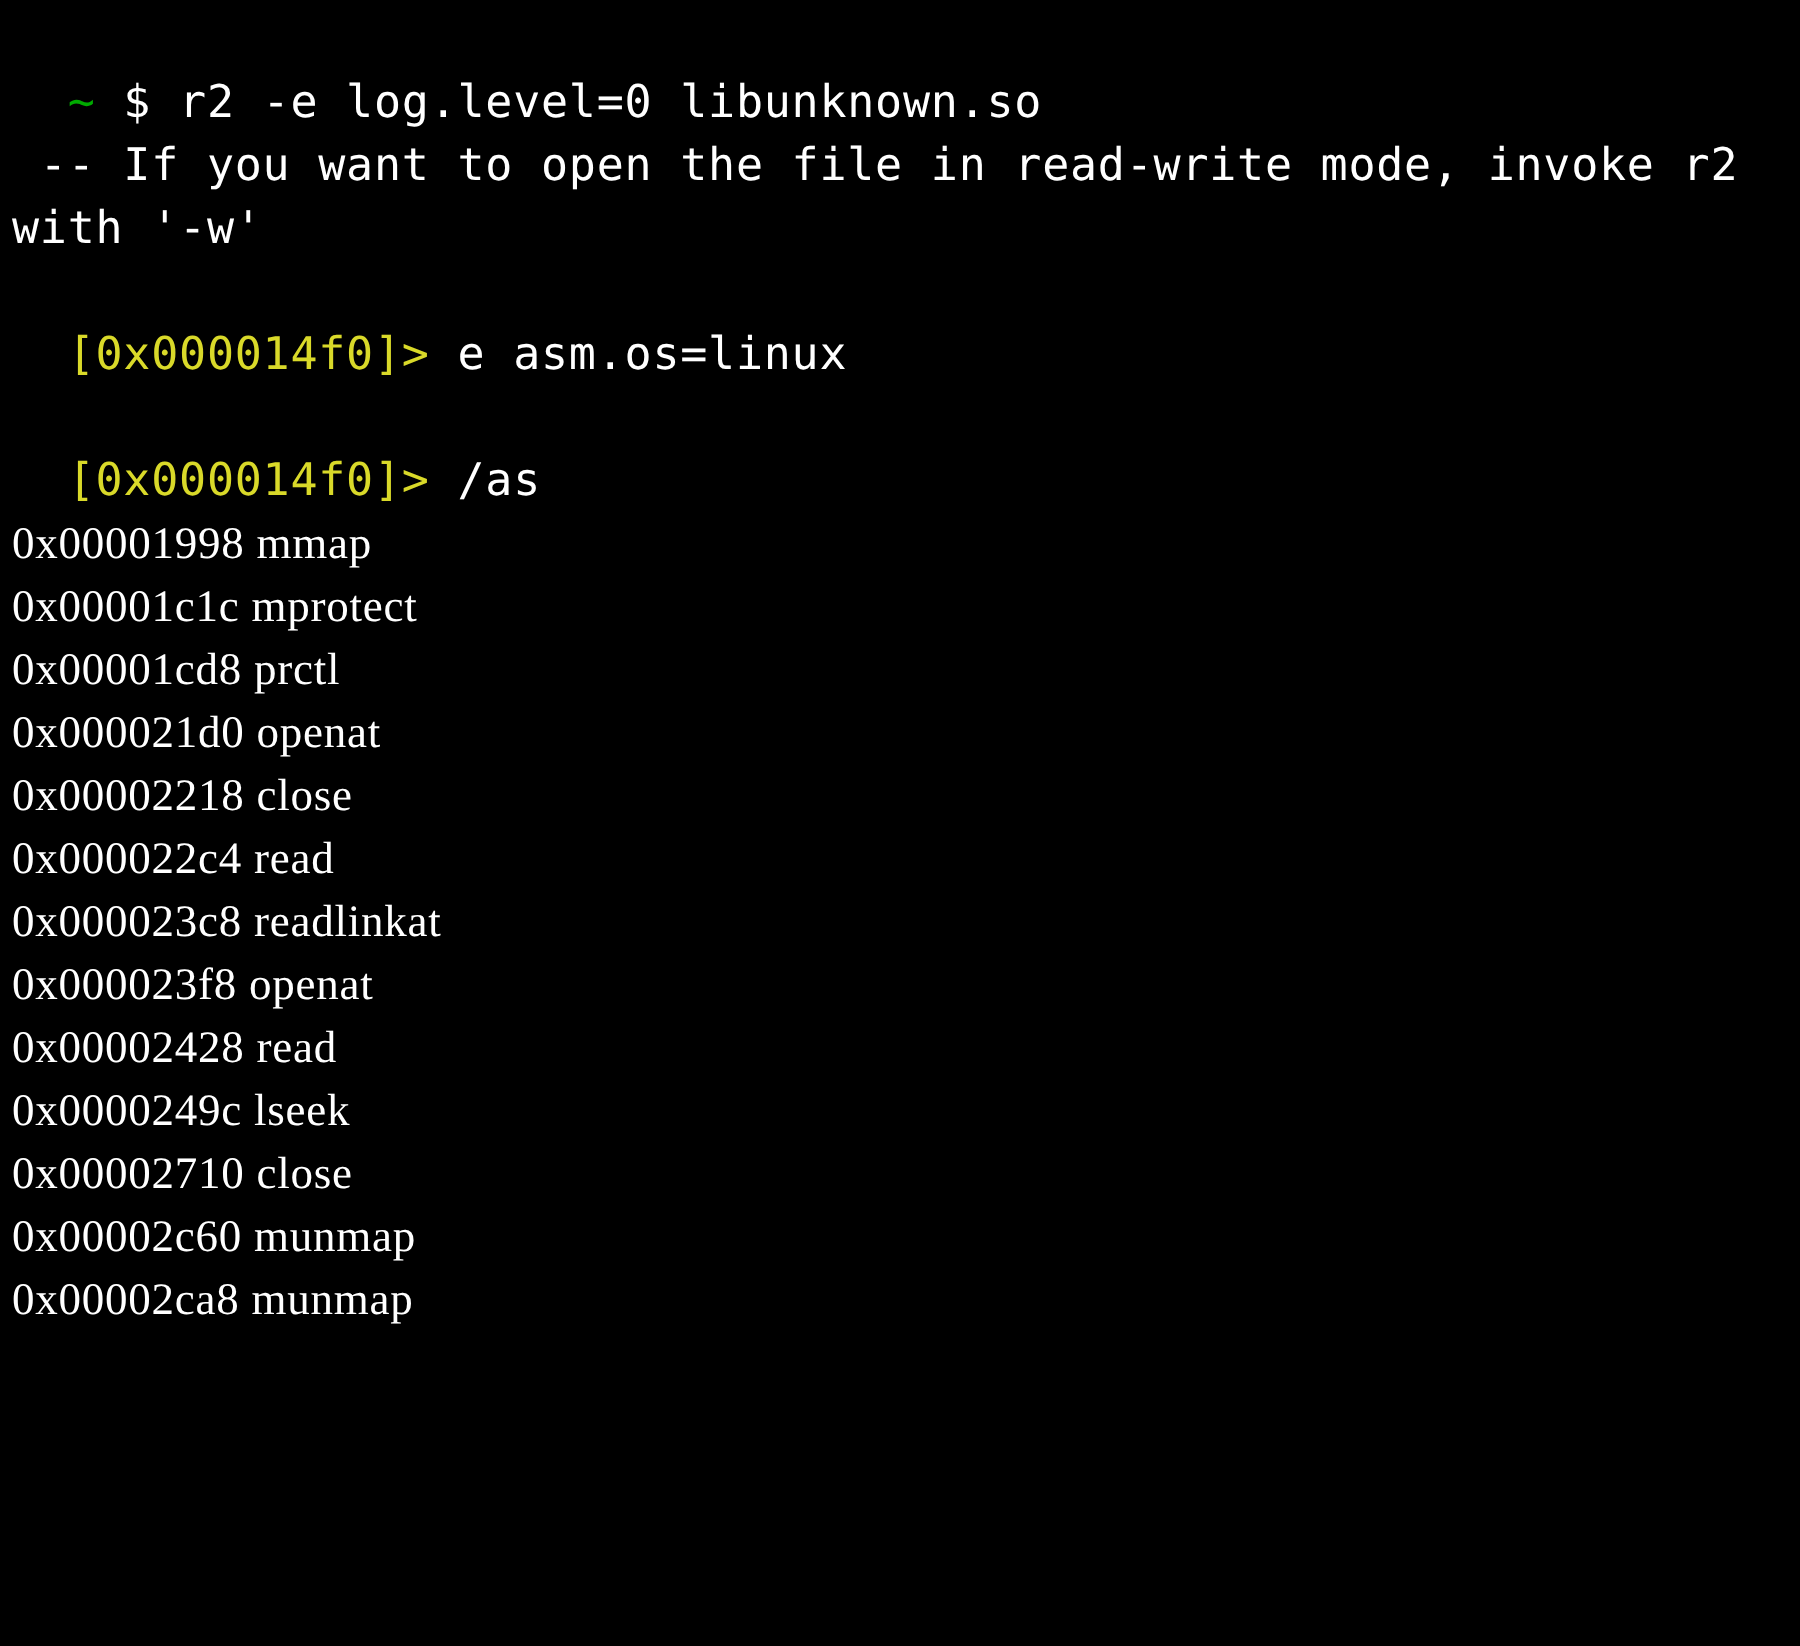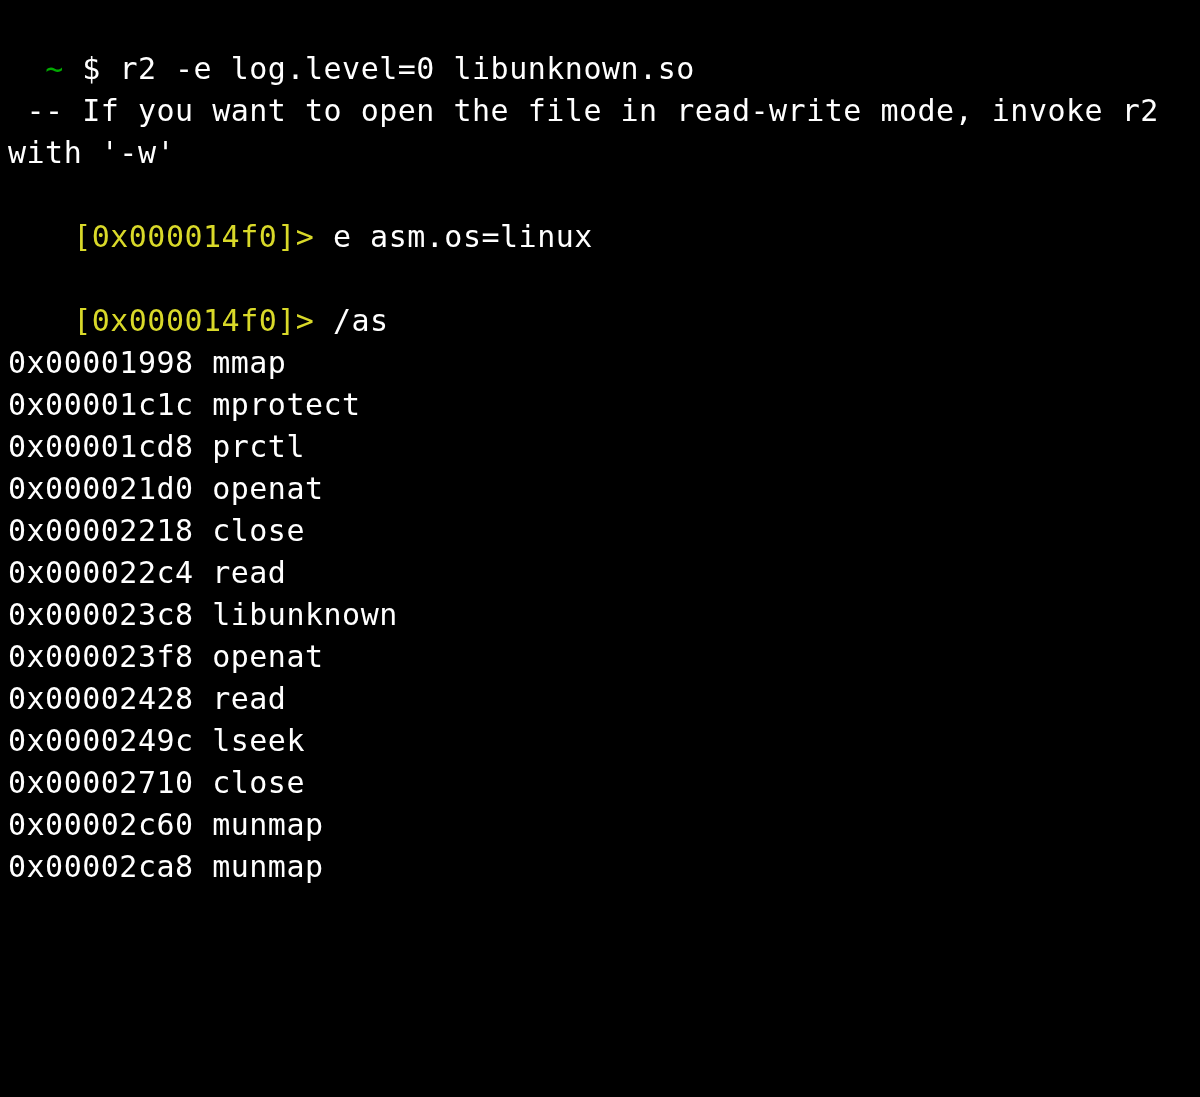--- a/index.html
+++ b/index.html
@@ -19,27 +19,27 @@
     }
     .line {
       white-space: pre-wrap;
       word-break: break-all;
     }
     .green {
       color: #00aa00;
     }
     .yellow {
       color: #d9d929;
-      margin-left: 28px;
     }
     .white {
       color: #ffffff;
     }
     .syscall-row {
       white-space: pre;
+      font-family: Liberation Serif, serif;
     }
   </style>
 </head>
 <body>
 
 <div class="line">
   <span class="green">~</span><span class="white"> $ </span><span class="white">r2 -e log.level=0 libunknown.so</span>
 </div>
 
 <div class="line white"> -- If you want to open the file in read-write mode, invoke r2 with '-w'</div>
@@ -52,20 +52,20 @@
   <span class="yellow">[0x000014f0]&gt;</span><span class="white"> /as</span>
 </div>
 
 <div id="syscall-output">
     <div class="syscall-row white"><span>0x00001998</span> <span>mmap</span></div>
     <div class="syscall-row white"><span>0x00001c1c</span> <span>mprotect</span></div>
     <div class="syscall-row white"><span>0x00001cd8</span> <span>prctl</span></div>
     <div class="syscall-row white"><span>0x000021d0</span> <span>openat</span></div>
     <div class="syscall-row white"><span>0x00002218</span> <span>close</span></div>
     <div class="syscall-row white"><span>0x000022c4</span> <span>read</span></div>
-    <div class="syscall-row white"><span>0x000023c8</span> <span>libunknown</span></div>
+    <div class="syscall-row white"><span>0x000023c8</span> <span>readlinkat</span></div>
     <div class="syscall-row white"><span>0x000023f8</span> <span>openat</span></div>
     <div class="syscall-row white"><span>0x00002428</span> <span>read</span></div>
     <div class="syscall-row white"><span>0x0000249c</span> <span>lseek</span></div>
     <div class="syscall-row white"><span>0x00002710</span> <span>close</span></div>
     <div class="syscall-row white"><span>0x00002c60</span> <span>munmap</span></div>
     <div class="syscall-row white"><span>0x00002ca8</span> <span>munmap</span></div>
   </div>
 
 </body></html>

